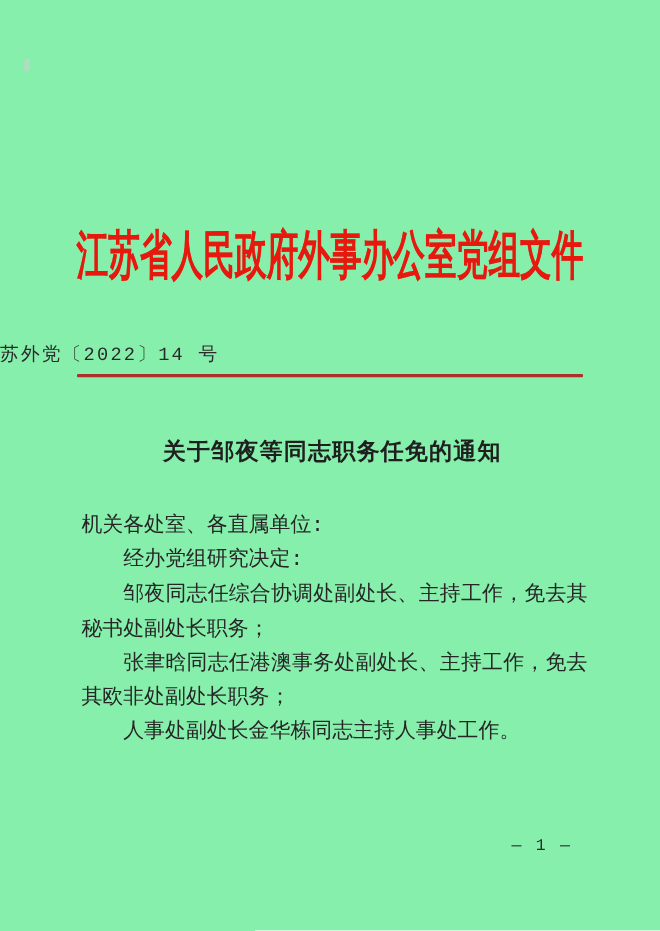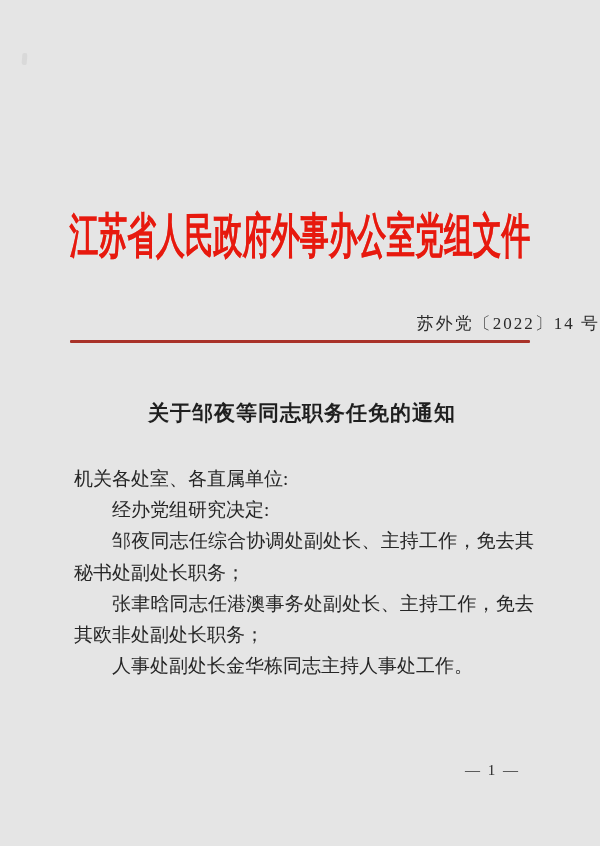--- a/index.html
+++ b/index.html
@@ -4,23 +4,23 @@
 <style>
   html, body {
     margin: 0;
     padding: 0;
     background: #ffffff;
   }
   .page {
     position: relative;
     width: 600px;
     height: 846px;
-    background: #e5e5e5;
+    background: #86efac;
     overflow: hidden;
-    font-family: Liberation Serif, serif;
+    font-family: Liberation Mono, monospace;
     color: #262626;
   }
   
   .smudge {
     position: absolute;
     left: 22px;
     top: 53px;
     width: 5px;
     height: 12px;
     background: #cfcfcf;
@@ -49,21 +49,21 @@
     letter-spacing: 0px;
     text-shadow: 0 0 0.6px rgba(231, 25, 14, 0.6);
     line-height: 1;
   }
   
   .doc-number {
     position: absolute;
     top: 313px;
     left: 0;
     width: 600px;
-    text-align: right;
+    text-align: left;
     font-size: 17px;
     letter-spacing: 2px;
     color: #2a2a2a;
     line-height: 22px;
   }
   
   .red-rule {
     position: absolute;
     top: 340px;
     left: 70px;

